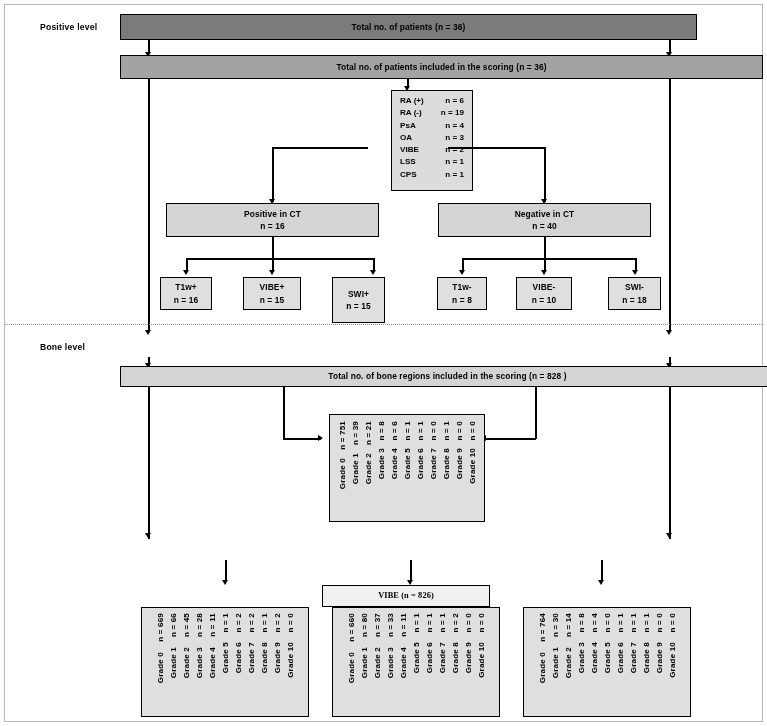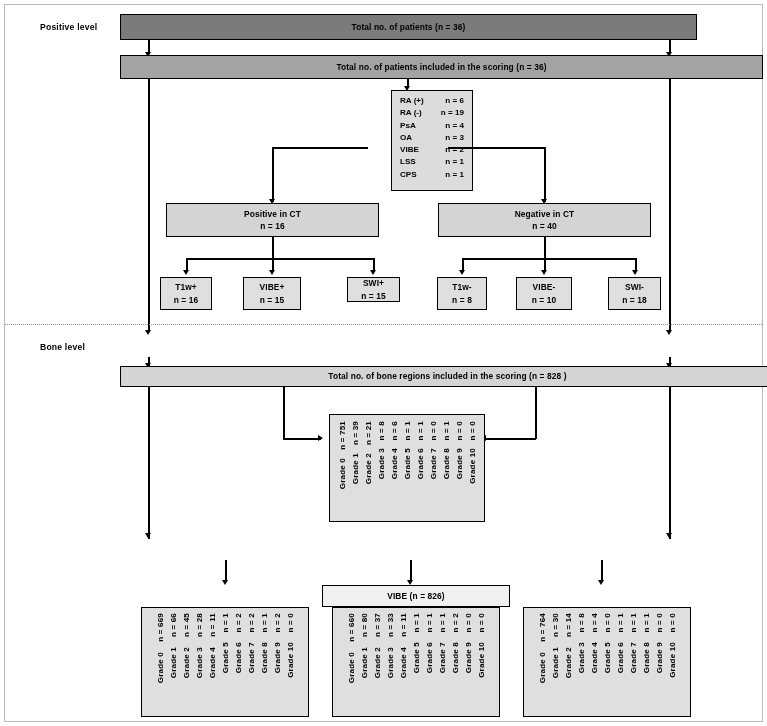--- a/index.html
+++ b/index.html
@@ -206,21 +206,21 @@
   <div class="arrow-d" style="left:370px; top:270px;"></div>
 
   <div class="box bar-pale" style="left:160px; top:277px; width:52px; height:33px;">
     <div>T1w+</div>
     <div>n = 16</div>
   </div>
   <div class="box bar-pale" style="left:243px; top:277px; width:58px; height:33px;">
     <div>VIBE+</div>
     <div>n = 15</div>
   </div>
-  <div class="box bar-pale" style="left:347px; top:277px; width:53px; height:25px;">
+  <div class="box bar-pale" style="left:332px; top:277px; width:53px; height:46px;">
     <div>SWI+</div>
     <div>n = 15</div>
   </div>
 
   <div class="ln vl" style="left:544px; top:237px; height:22px;"></div>
   <div class="ln hl" style="left:462px; top:258px; width:174px;"></div>
   <div class="ln vl" style="left:462px; top:258px; height:14px;"></div>
   <div class="arrow-d" style="left:459px; top:270px;"></div>
   <div class="ln vl" style="left:544px; top:258px; height:14px;"></div>
   <div class="arrow-d" style="left:541px; top:270px;"></div>
@@ -385,21 +385,21 @@
         <div style="height: 10px;"></div>
         <div class="vtxt">Grade 9</div>
       </div>
       <div class="gcol">
         <div class="vtxt">n = 0</div>
         <div style="height: 10px;"></div>
         <div class="vtxt">Grade 10</div>
       </div>
     </div>
 
-  <div class="box bar-white" style="left:322px; top:585px; width:188px; height:22px;">
+  <div class="box bar-white" style="left:322px; top:585px; width:168px; height:22px;font-family:Liberation Serif, serif;">
     <div>VIBE  (n = 826)</div>
   </div>
   <div class="gradebox" id="grades-1" style="left:332px; top:607px; width:168px; height:110px; padding:5px 3px 3px 3px;">
       <div class="gcol">
         <div class="vtxt">n = 660</div>
         <div style="height: 10px;"></div>
         <div class="vtxt">Grade 0</div>
       </div>
       <div class="gcol">
         <div class="vtxt">n = 80</div>

